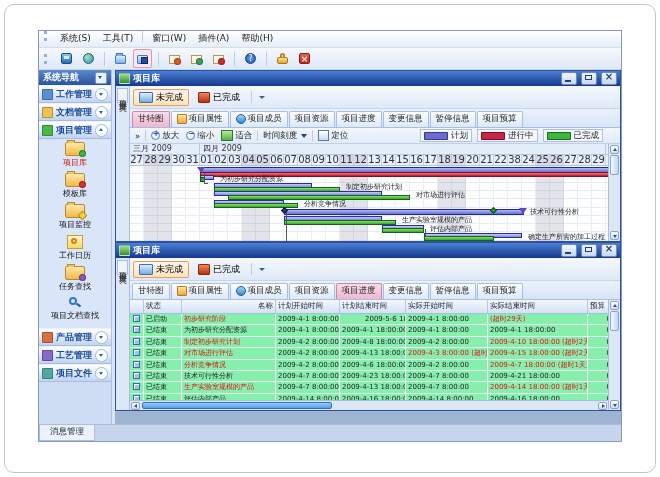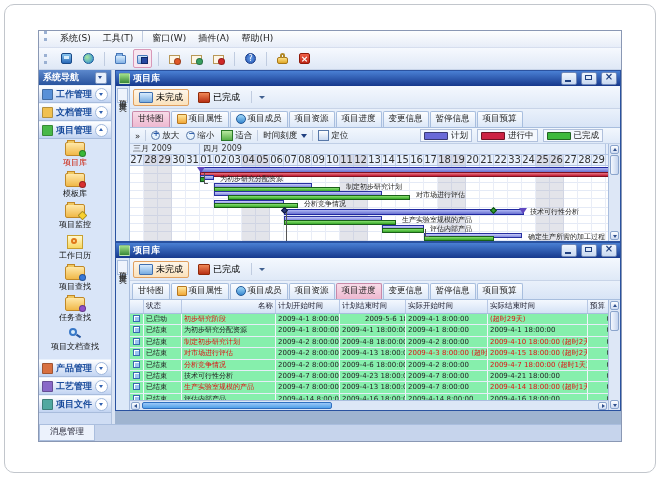--- a/index.html
+++ b/index.html
@@ -277,26 +277,20 @@
             </div>
             <div class="nav-item">
               <div class="fold">
                 <span class="ov ov-star"></span>
               </div>
               <div class="nav-label">项目监控</div>
             </div>
             <div class="nav-item">
               <div class="cal"></div>
               <div class="nav-label">工作日历</div>
-            </div>
-            <div class="nav-item">
-              <div class="fold">
-                <span class="ov ov-blue"></span>
-              </div>
-              <div class="nav-label">项目查找</div>
             </div>
             <div class="nav-item">
               <div class="fold">
                 <span class="ov ov-purple"></span>
               </div>
               <div class="nav-label">任务查找</div>
             </div>
             <div class="nav-item">
               <div class="mag"></div>
               <div class="nav-label">项目文档查找</div>
@@ -442,21 +436,21 @@
                   <div class="g-day">13</div>
                   <div class="g-day">14</div>
                   <div class="g-day">15</div>
                   <div class="g-day">16</div>
                   <div class="g-day">17</div>
                   <div class="g-day wk">18</div>
                   <div class="g-day wk">19</div>
                   <div class="g-day">20</div>
                   <div class="g-day">21</div>
                   <div class="g-day">22</div>
-                  <div class="g-day">33</div>
+                  <div class="g-day">38</div>
                   <div class="g-day">24</div>
                   <div class="g-day wk">25</div>
                   <div class="g-day wk">26</div>
                   <div class="g-day">27</div>
                   <div class="g-day">28</div>
                   <div class="g-day">29</div>
                 </div>
               <div class="g-body">
                   <div class="wkcol" style="left: 14px;"></div>
                   <div class="wkcol" style="left: 28px;"></div>

